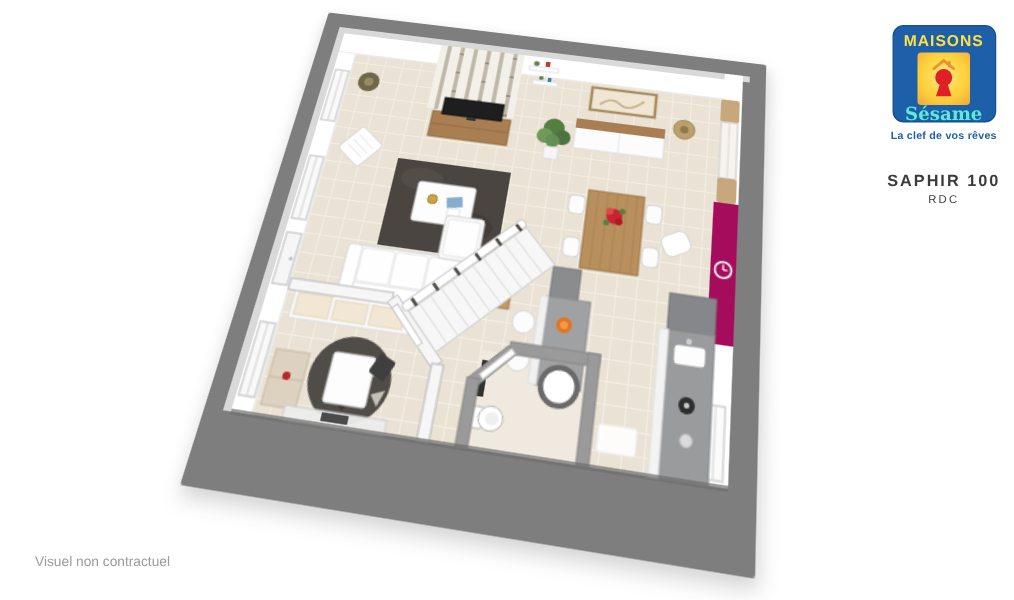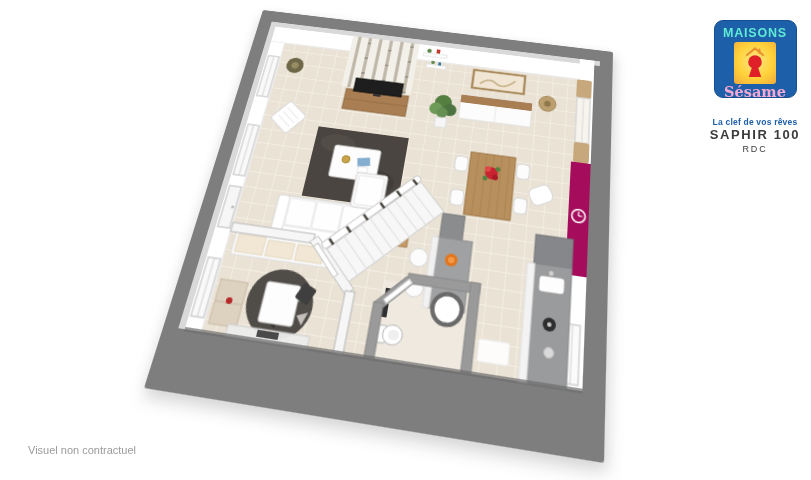--- a/index.html
+++ b/index.html
@@ -11,26 +11,26 @@
   html,body{margin:0;padding:0;background:#fff;}
   .canvas{position:relative;width:811px;height:480px;background:#ffffff;overflow:hidden;
           font-family:"Liberation Sans",sans-serif;}
   .plan-stage{position:absolute;left:0;top:0;width:400px;height:400px;
     transform-origin:0 0;
     transform:matrix3d(0.819028,0.100253,0,-0.0000913, -0.383845,0.712350,0,-0.00059961, 0,0,1,0, 263,10,0,1);
     filter:drop-shadow(2px 6px 7px rgba(0,0,0,0.18));}
   .brand{position:absolute;top:20px;right:6px;width:100px;text-align:center;}
   .logo-box{width:83px;height:78px;margin:0 auto;background:var(--logo-blue);
     border:1px solid #164f8f;border-radius:9px;box-sizing:border-box;padding-top:5px;}
-  .logo-top{color:#5eead4;font-size:12.5px;font-weight:bold;letter-spacing:0.8px;line-height:14px;}
+  .logo-top{color:#fde047;font-size:12.5px;font-weight:bold;letter-spacing:0.8px;line-height:14px;}
   .logo-yellow{width:42px;height:42px;margin:2px auto 0 auto;border-radius:3px;
     background:radial-gradient(circle at 50% 45%, #ffe787 0%, var(--logo-yellow) 55%, #f0a93c 100%);}
-  .logo-script{color:#f9a8d4;font-family:"DejaVu Serif",serif;font-weight:bold;font-size:14.5px;line-height:15px;}
-  .tagline{color:var(--logo-blue);font-size:8.5px;font-weight:bold;letter-spacing:0.2px;margin-top:19px;white-space:nowrap;}
-  .model-name{color:var(--text-dark);font-size:13px;font-weight:bold;letter-spacing:1.6px;white-space:nowrap;}
+  .logo-script{color:#5eead4;font-family:"DejaVu Serif",serif;font-weight:bold;font-size:14.5px;line-height:15px;}
+  .tagline{color:var(--logo-blue);font-size:8.5px;font-weight:bold;letter-spacing:0.2px;margin-top:5px;white-space:nowrap;}
+  .model-name{color:var(--text-dark);font-size:13px;font-weight:bold;letter-spacing:1.6px;margin-top:24px;white-space:nowrap;}
   .model-floor{color:var(--text-dark);font-size:9px;font-weight:normal;letter-spacing:1.8px;margin-top:2px;}
   .disclaimer{position:absolute;left:28px;top:444px;color:var(--text-gray);font-size:11px;}
 </style>
 </head>
 <body>
 
 <div class="canvas">
 
   <div class="plan-stage">
     <svg width="400" height="400" viewBox="0 0 400 400">

